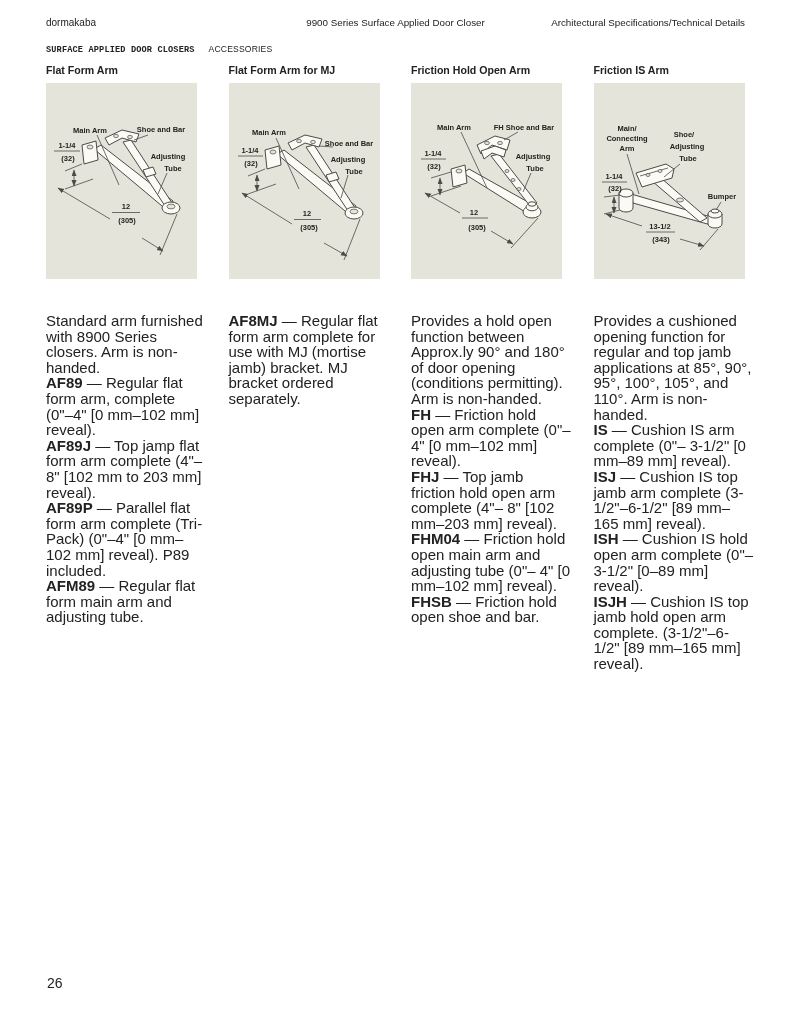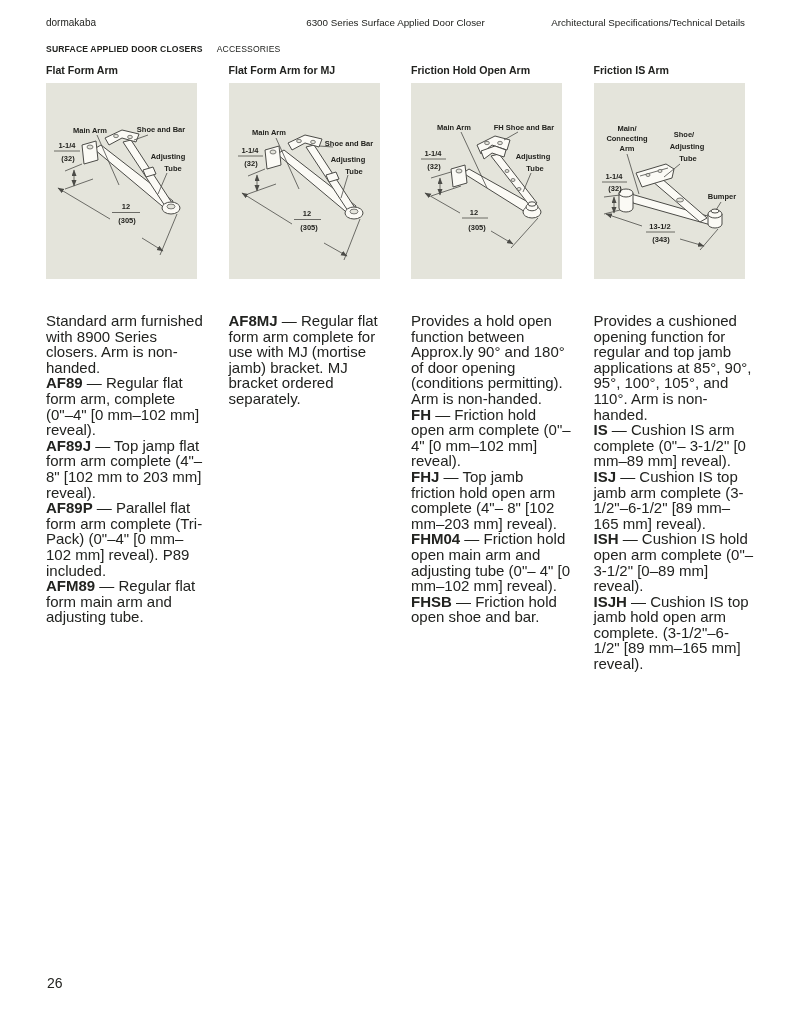--- a/index.html
+++ b/index.html
@@ -5,21 +5,21 @@
   html,body{margin:0;padding:0;background:#ffffff;}
   .page{
     position:relative;width:791px;height:1024px;background:#fff;overflow:hidden;
     font-family:"Liberation Sans",sans-serif;color:var(--ink,#222320);
   }
   
   .hdr-brand{position:absolute;top:17px;left:46px;font-size:10px;}
   .hdr-title{position:absolute;top:17px;left:50%;transform:translateX(-50%);font-size:9.8px;white-space:nowrap;}
   .hdr-sub{position:absolute;top:17px;right:46px;font-size:9.8px;white-space:nowrap;}
   .section-row{position:absolute;top:44px;left:46px;font-size:8.6px;letter-spacing:.15px;white-space:nowrap;}
-  .section-row .sec-b{font-weight:bold;}
+  .section-row .sec-b{font-weight:bold;font-family:Liberation Mono, monospace;}
   .section-row .sec-r{margin-left:14px;}
   
   .columns{position:absolute;top:64px;left:46px;display:grid;grid-template-columns:repeat(4,151px);column-gap:31.5px;}
   .col-title{font-size:10.6px;font-weight:bold;height:19px;line-height:13px;white-space:nowrap;}
   svg.diagram{width:151px;height:196px;background:var(--diagram-bg,#e4e4db);display:block;}
   .desc{margin-top:34px;width:160px;font-size:15px;line-height:15.6px;}
   .desc p{margin:0;}
   .desc b{font-weight:bold;}
   .page-num{position:absolute;top:975px;left:47px;font-size:14px;}
   
@@ -27,21 +27,21 @@
   .thin{stroke:#4b4b47;stroke-width:0.8;fill:none;}
   .hole{fill:#e4e4db;stroke:#4b4b47;stroke-width:0.7;}
   .dlabel text{font-family:"Liberation Sans",sans-serif;font-size:7.5px;font-weight:bold;fill:#23231f;text-anchor:middle;}
 </style>
 </head>
 <body>
 
 <div class="page">
 
   <div class="hdr-brand">dormakaba</div>
-  <div class="hdr-title">6300 Series Surface Applied Door Closer</div>
+  <div class="hdr-title">9900 Series Surface Applied Door Closer</div>
   <div class="hdr-sub">Architectural Specifications/Technical Details</div>
 
   <div class="section-row">
     <span class="sec-b">SURFACE APPLIED DOOR CLOSERS</span><span class="sec-r">ACCESSORIES</span>
   </div>
 
   <div class="columns">
 
     <div class="col">
       <div class="col-title">Flat Form Arm</div>

